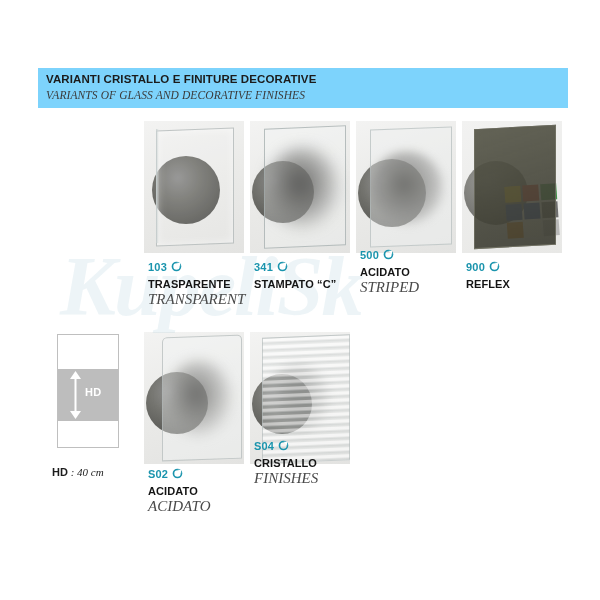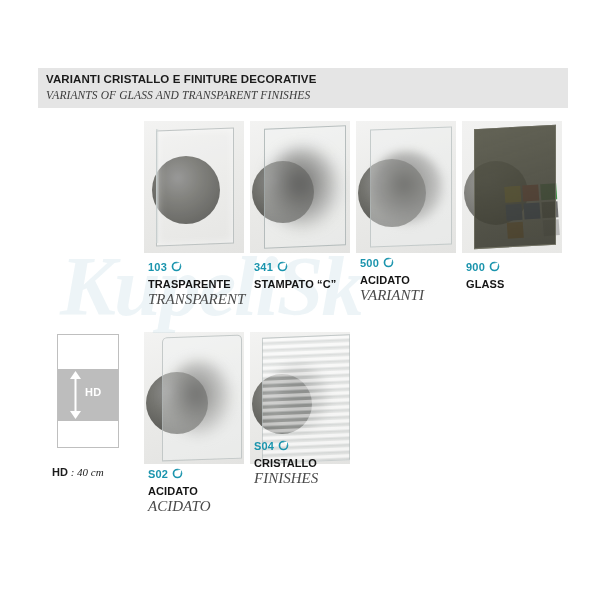--- a/index.html
+++ b/index.html
@@ -34,21 +34,21 @@
     line-height: 110px;
   }
 
   
   .header-band {
     position: absolute;
     left: 38px;
     top: 68px;
     width: 530px;
     height: 40px;
-    background: #e5e5e5;
+    background: #7dd3fc;
     z-index: 2;
   }
   .header-band .title-it {
     position: absolute;
     left: 8px;
     top: 5px;
     font-size: 11.5px;
     font-weight: bold;
     color: #1b1b1b;
     letter-spacing: 0.1px;
@@ -272,21 +272,21 @@
     font-style: italic;
   }
 </style>
 </head>
 <body>
 
 <div class="watermark">KupeliSk</div>
 
 <div class="header-band">
   <div class="title-it">VARIANTI CRISTALLO E FINITURE DECORATIVE</div>
-  <div class="title-en">VARIANTS OF GLASS AND TRANSPARENT FINISHES</div>
+  <div class="title-en">VARIANTS OF GLASS AND DECORATIVE FINISHES</div>
 </div>
 
 <div class="tile t1" style="left:144px; top:121px;">
   <div class="scene"></div>
   <div class="sphere"></div>
   <div class="pane"></div>
   <div class="edge"></div>
 </div>
 
 <div class="tile t2" style="left:250px; top:121px;">
@@ -364,41 +364,41 @@
     <span class="code-text">341</span>
     <svg class="code-icon" viewBox="0 0 20 20">
       <path d="M10 1.2 A8.8 8.8 0 1 1 9.9 18.8 A8.8 8.8 0 0 1 10 1.2 Z M10 4.2 A5.8 5.8 0 1 0 10 15.8 A5.8 5.8 0 0 0 10 4.2 Z" fill="#1a94ad"></path>
       <path d="M10 3.4 L16.6 3.4 L16.6 10 Z" fill="#ffffff"></path>
     </svg>
   </div>
   <div class="name-it">STAMPATO “C”</div>
   <div class="name-en"></div>
 </div>
 
-<div class="label-block" style="left:360px; top:255px;">
+<div class="label-block" style="left:360px; top:247px;">
   <div class="code-row">
     <span class="code-text">500</span>
     <svg class="code-icon" viewBox="0 0 20 20">
       <path d="M10 1.2 A8.8 8.8 0 1 1 9.9 18.8 A8.8 8.8 0 0 1 10 1.2 Z M10 4.2 A5.8 5.8 0 1 0 10 15.8 A5.8 5.8 0 0 0 10 4.2 Z" fill="#1a94ad"></path>
       <path d="M10 3.4 L16.6 3.4 L16.6 10 Z" fill="#ffffff"></path>
     </svg>
   </div>
   <div class="name-it">ACIDATO</div>
-  <div class="name-en">VARIANTI</div>
+  <div class="name-en">STRIPED</div>
 </div>
 
 <div class="label-block" style="left:466px; top:259px;">
   <div class="code-row">
     <span class="code-text">900</span>
     <svg class="code-icon" viewBox="0 0 20 20">
       <path d="M10 1.2 A8.8 8.8 0 1 1 9.9 18.8 A8.8 8.8 0 0 1 10 1.2 Z M10 4.2 A5.8 5.8 0 1 0 10 15.8 A5.8 5.8 0 0 0 10 4.2 Z" fill="#1a94ad"></path>
       <path d="M10 3.4 L16.6 3.4 L16.6 10 Z" fill="#ffffff"></path>
     </svg>
   </div>
-  <div class="name-it">GLASS</div>
+  <div class="name-it">REFLEX</div>
   <div class="name-en"></div>
 </div>
 
 <div class="label-block" style="left:148px; top:466px;">
   <div class="code-row">
     <span class="code-text">S02</span>
     <svg class="code-icon" viewBox="0 0 20 20">
       <path d="M10 1.2 A8.8 8.8 0 1 1 9.9 18.8 A8.8 8.8 0 0 1 10 1.2 Z M10 4.2 A5.8 5.8 0 1 0 10 15.8 A5.8 5.8 0 0 0 10 4.2 Z" fill="#1a94ad"></path>
       <path d="M10 3.4 L16.6 3.4 L16.6 10 Z" fill="#ffffff"></path>
     </svg>

